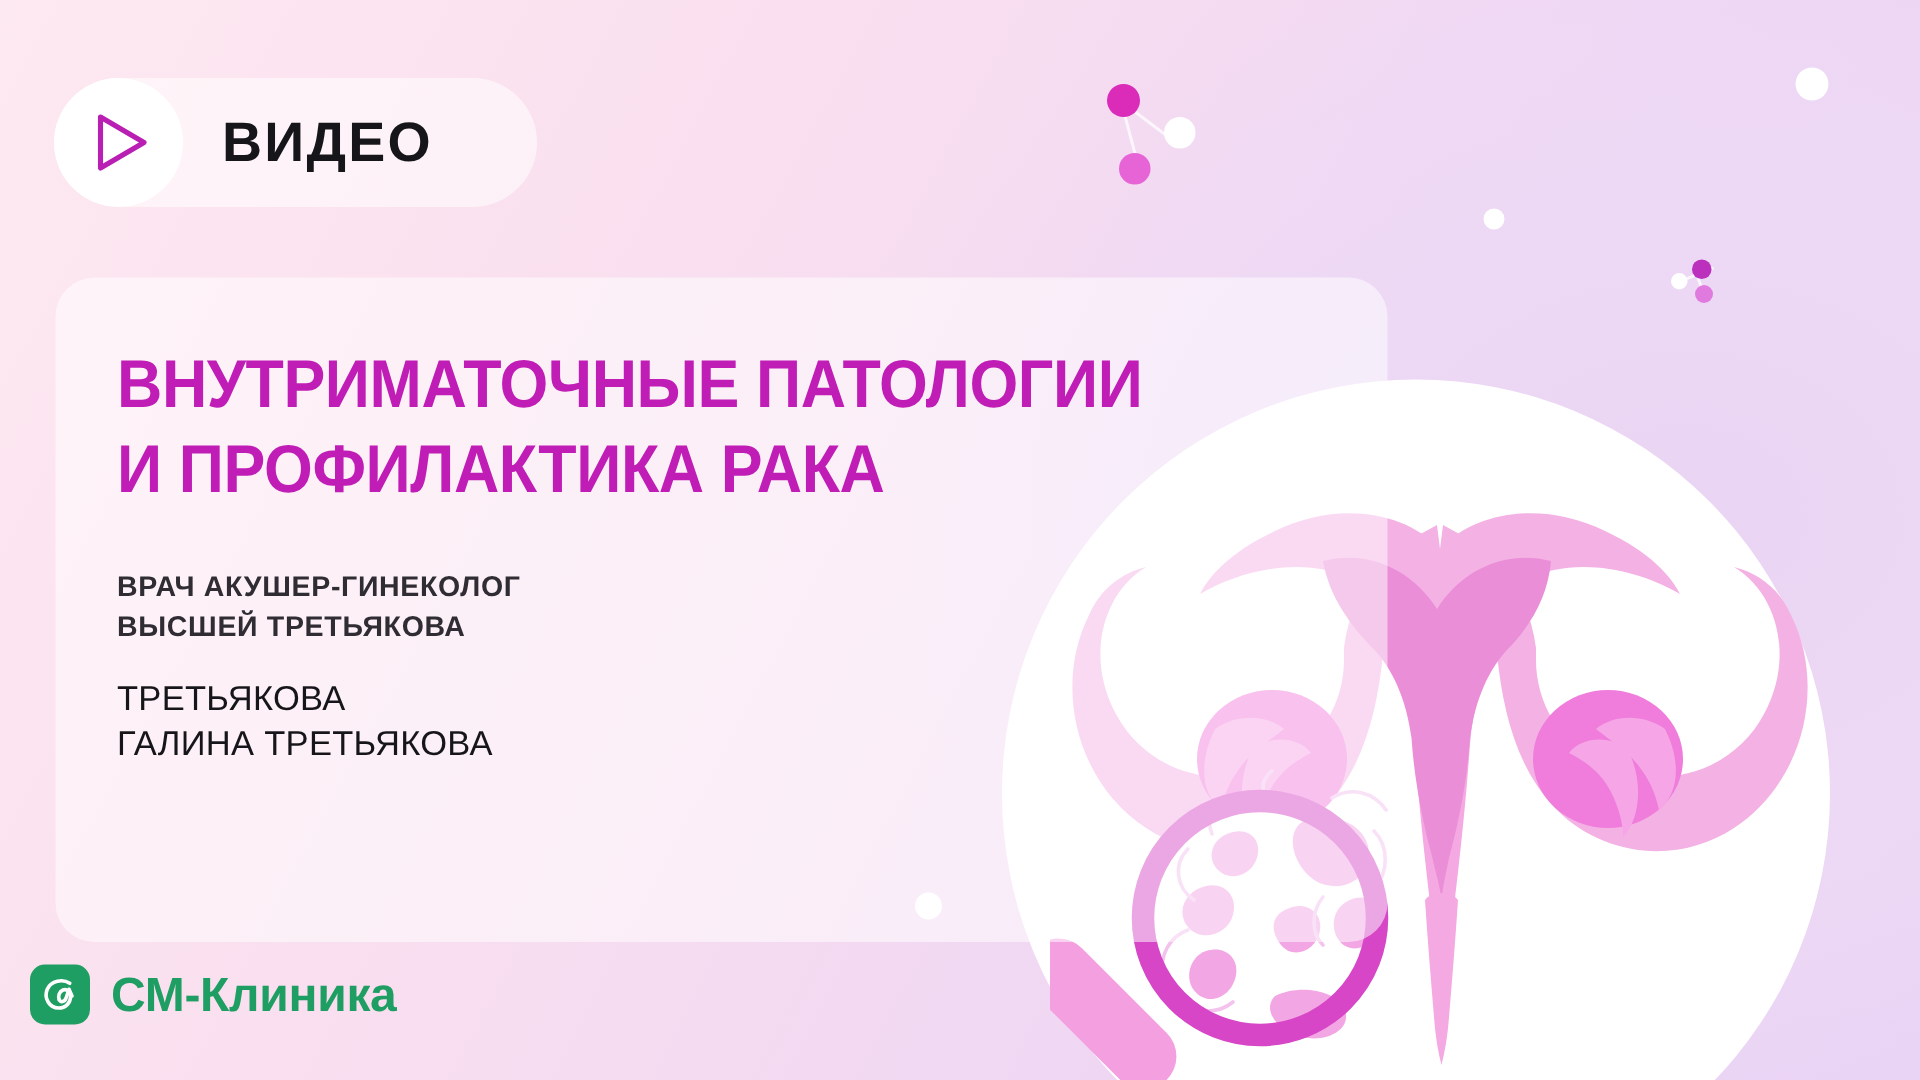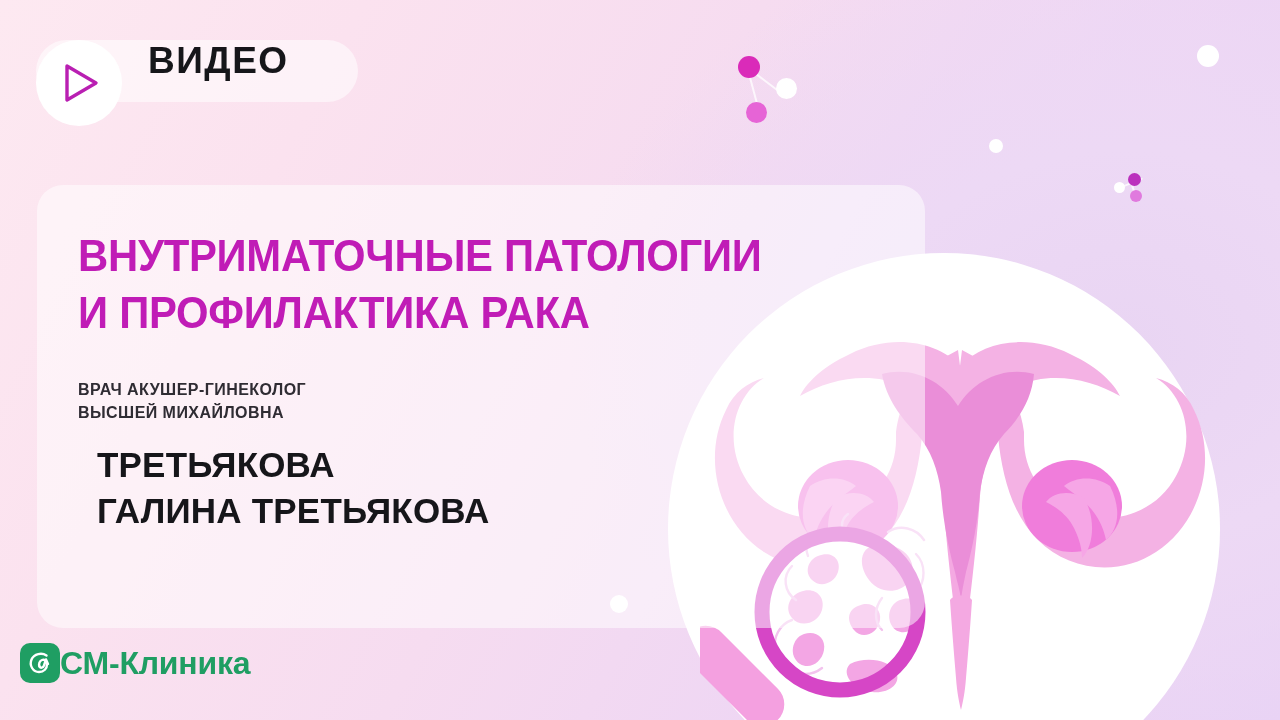--- a/index.html
+++ b/index.html
@@ -24,25 +24,25 @@
   #art-circle {
     position: absolute;
     left: 668px; top: 253px;
     width: 552px; height: 552px;
     background: #ffffff;
     border-radius: 50%;
   }
 
   
   #video-badge {
-    position: absolute; left: 36px; top: 40px;
-    width: 322px; height: 62px;
+    position: absolute; left: 36px; top: 52px;
+    width: 322px; height: 86px;
     border-radius: 43px;
     background: rgba(255,255,255,0.55);
-    display: flex; align-items: flex-start;
+    display: flex; align-items: center;
   }
   #video-badge .circle {
     width: 86px; height: 86px; border-radius: 50%;
     background: #fff;
     display: flex; align-items: center; justify-content: center;
     flex: 0 0 86px;
   }
   #video-badge .label {
     font-size: 37px; font-weight: 800; letter-spacing: 1.5px;
     color: #16161a; margin-left: 26px;
@@ -61,44 +61,44 @@
     font-weight: 800;
     font-size: 45px;
     line-height: 1.27;
     letter-spacing: -0.3px;
     transform: scaleX(0.93);
     transform-origin: left center;
     white-space: nowrap;
   }
   #doctor-block { position: absolute; left: 41px; top: 194px; }
   .doc-role {
-    color: #2f2c33; font-size: 16px; font-weight: 600;
+    color: #2f2c33; font-size: 19px; font-weight: 600;
     letter-spacing: 0.45px; line-height: 1.42;
     white-space: nowrap;
   }
   #doctor-name { margin-top: 18px; }
   .doc-name {
-    color: #16161a; font-size: 35px; font-weight: 700;
+    color: #16161a; font-size: 23px; font-weight: 400;
     letter-spacing: 0.2px; line-height: 1.3;
     white-space: nowrap;
-    margin-left: 19px;
   }
 
   
   #logo {
     position: absolute; left: 20px; top: 643px;
     display: flex; align-items: center;
   }
   #logo .mark {
     width: 40px; height: 40px; border-radius: 10px;
     background: #1f9e63;
     display: flex; align-items: center; justify-content: center;
     flex: 0 0 40px;
   }
   #logo .name {
+    margin-left: 14px;
     color: #1f9e63; font-size: 32px; font-weight: 700;
     letter-spacing: -0.2px;
   }
 </style>
 </head>
 <body>
 
 <div id="slide">
 
   <div class="deco" style="left:1197px; top:45px; width:22px; height:22px; background:#ffffff;"></div>
@@ -223,21 +223,21 @@
 
   <div id="content-card">
 
     <div id="title-block">
       <div class="title-line">ВНУТРИМАТОЧНЫЕ ПАТОЛОГИИ</div>
       <div class="title-line">И ПРОФИЛАКТИКА РАКА</div>
     </div>
 
     <div id="doctor-block">
       <div class="doc-role">ВРАЧ АКУШЕР-ГИНЕКОЛОГ</div>
-      <div class="doc-role">ВЫСШЕЙ МИХАЙЛОВНА</div>
+      <div class="doc-role">ВЫСШЕЙ ТРЕТЬЯКОВА</div>
       <div id="doctor-name">
         <div class="doc-name">ТРЕТЬЯКОВА</div>
         <div class="doc-name">ГАЛИНА ТРЕТЬЯКОВА</div>
       </div>
     </div>
   </div>
 
   <div id="logo">
     <div class="mark">
       <svg width="30" height="30" viewBox="0 0 30 30">

